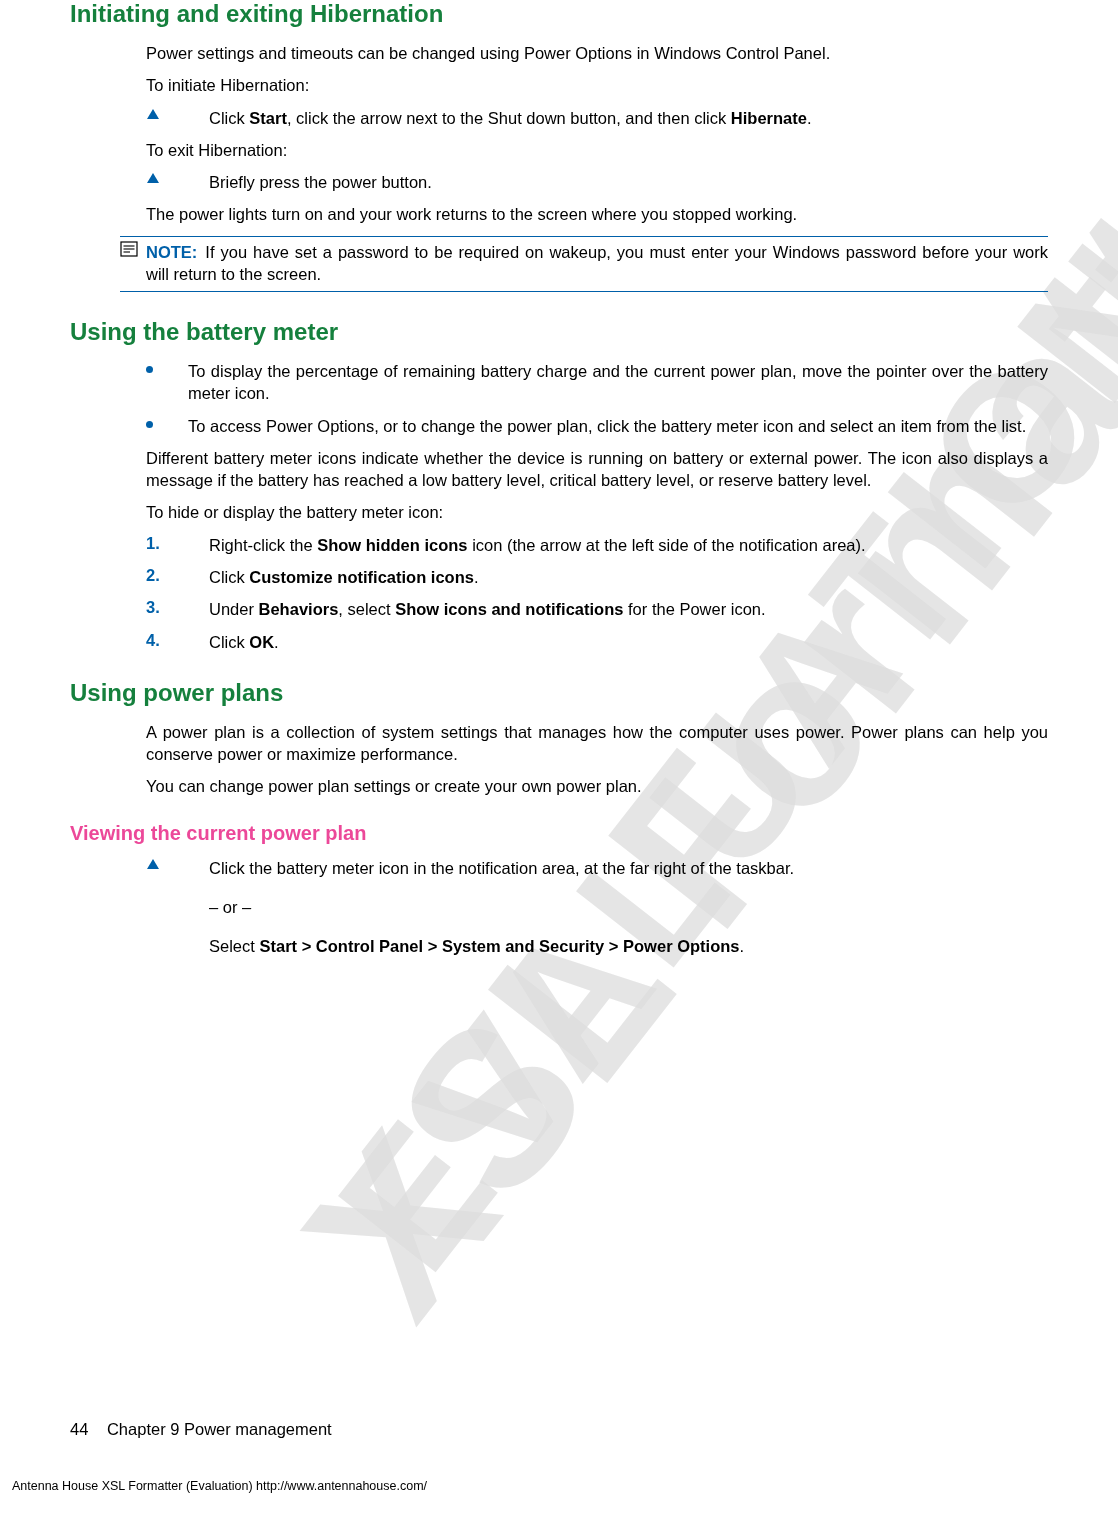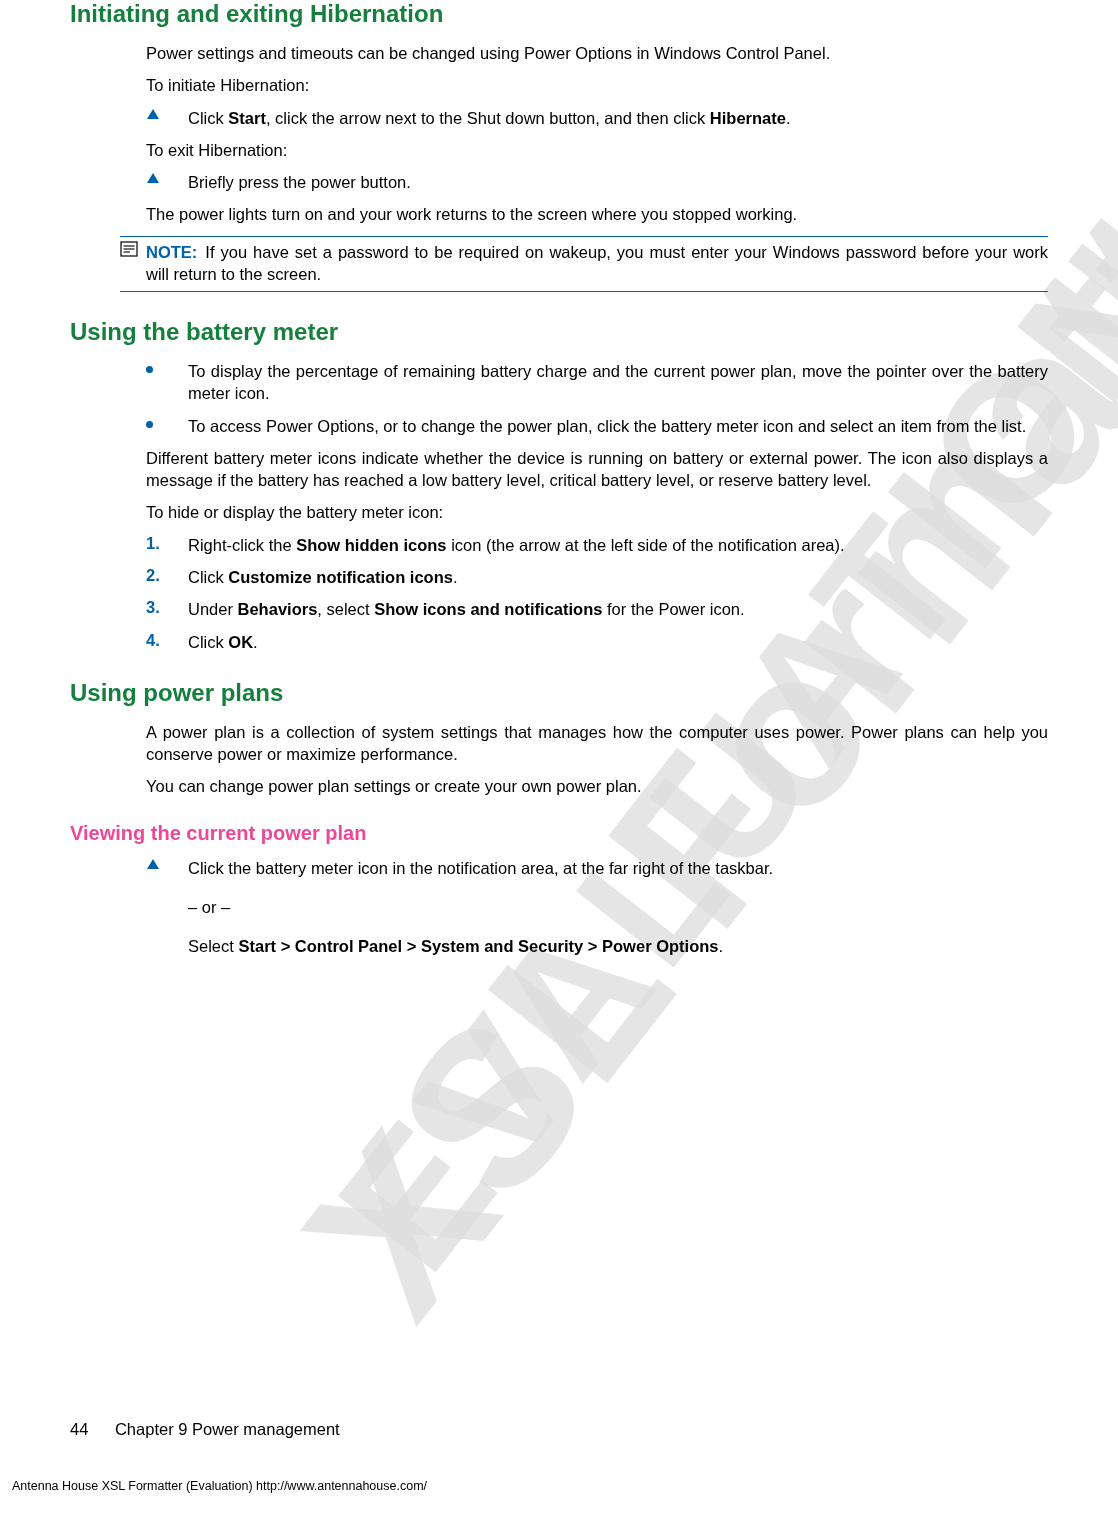--- a/index.html
+++ b/index.html
@@ -29,21 +29,21 @@
     white-space: nowrap;
   }
   .wm1 { font-size: 220px; left: 60px; top: 550px; transform: rotate(-52deg); letter-spacing: 2px; }
   .wm2 { font-size: 180px; left: 140px; top: 650px; transform: rotate(-52deg); letter-spacing: 10px; }
   .content { position: relative; z-index: 2; padding-left: 0; }
   h2 { color: #15803d; font-size: 24px; font-weight: 700; margin: 26px 0 14px 0; }
   h2.top { margin-top: 0; }
   h3 { color: #ec4899; font-size: 20px; font-weight: 700; margin: 24px 0 12px 0; }
   .body-indent { margin-left: 76px; }
   p { margin: 10px 0; line-height: 1.35; text-align: justify; }
-  .step { display: flex; margin: 10px 0; }
+  .step { display: flex; margin: 10px 0; gap: 21px; }
   .step .marker { width: 42px; flex: 0 0 42px; }
   .step .triangle svg { display: block; }
   .step .num { color: #0060a9; font-weight: 700; }
   .step .txt { flex: 1; line-height: 1.35; text-align: justify; }
   .step .txt p { margin: 17px 0; text-align: left; }
   .bullet { display: flex; margin: 10px 0; }
   .bullet .dot { width: 42px; flex: 0 0 42px; display: flex; align-items: flex-start; padding-top: 6px; }
   .bullet .dot span { width: 7px; height: 7px; background: #0060a9; border-radius: 50%; display: block; }
   .bullet .txt { flex: 1; line-height: 1.35; text-align: justify; }
   .note-wrap { margin-left: 50px; margin-top: 10px; }
@@ -52,21 +52,21 @@
   .note .icon { width: 26px; flex: 0 0 26px; }
   .note .ntxt { flex: 1; line-height: 1.35; text-align: justify; }
   .note .ntxt strong { color: #0060a9; margin-right: 8px; }
   b { font-weight: 700; }
   .footer {
     position: absolute;
     bottom: 80px;
     left: 70px;
     font-size: 16.5px;
   }
-  .footer .pgno { display: inline-block; margin-right: 22px; text-align: center; }
+  .footer .pgno { display: inline-block; margin-right: 14px; text-align: center; }
   .ant {
     position: absolute;
     bottom: 26px;
     left: 12px;
     font-size: 12.5px;
     color: #000;
     text-align: right;
   }
   svg.triangle { width: 14px; height: 14px; }
   svg.doc-icon { width: 18px; height: 16px; }

